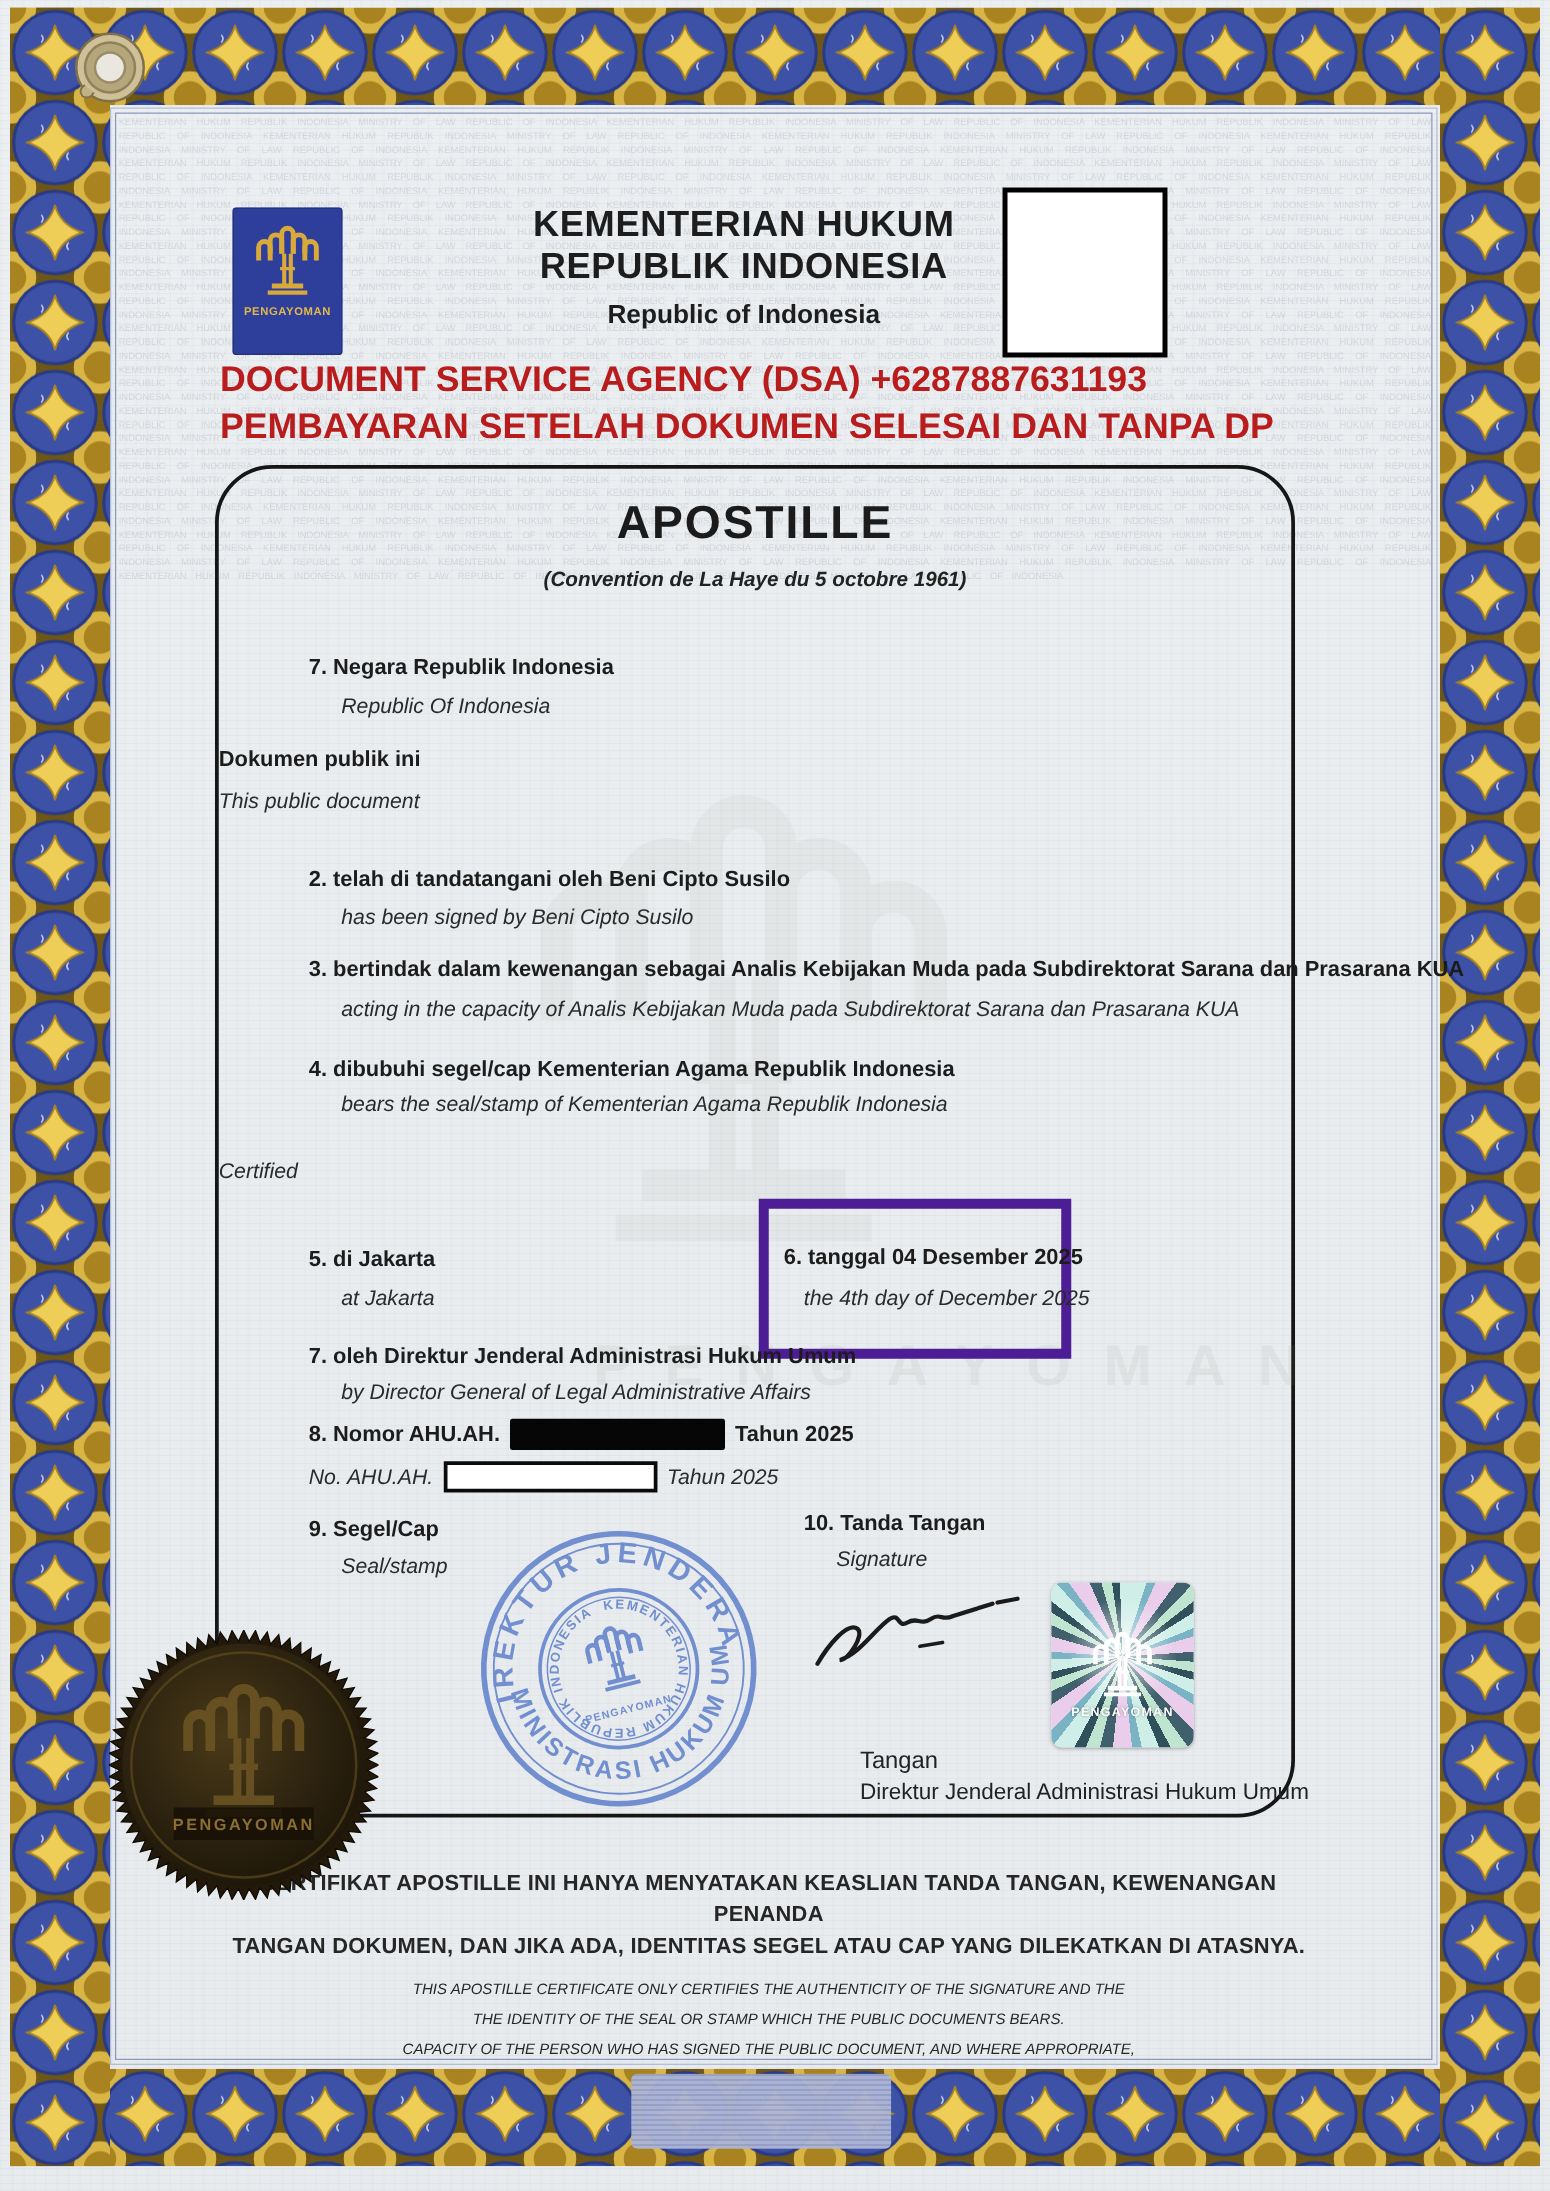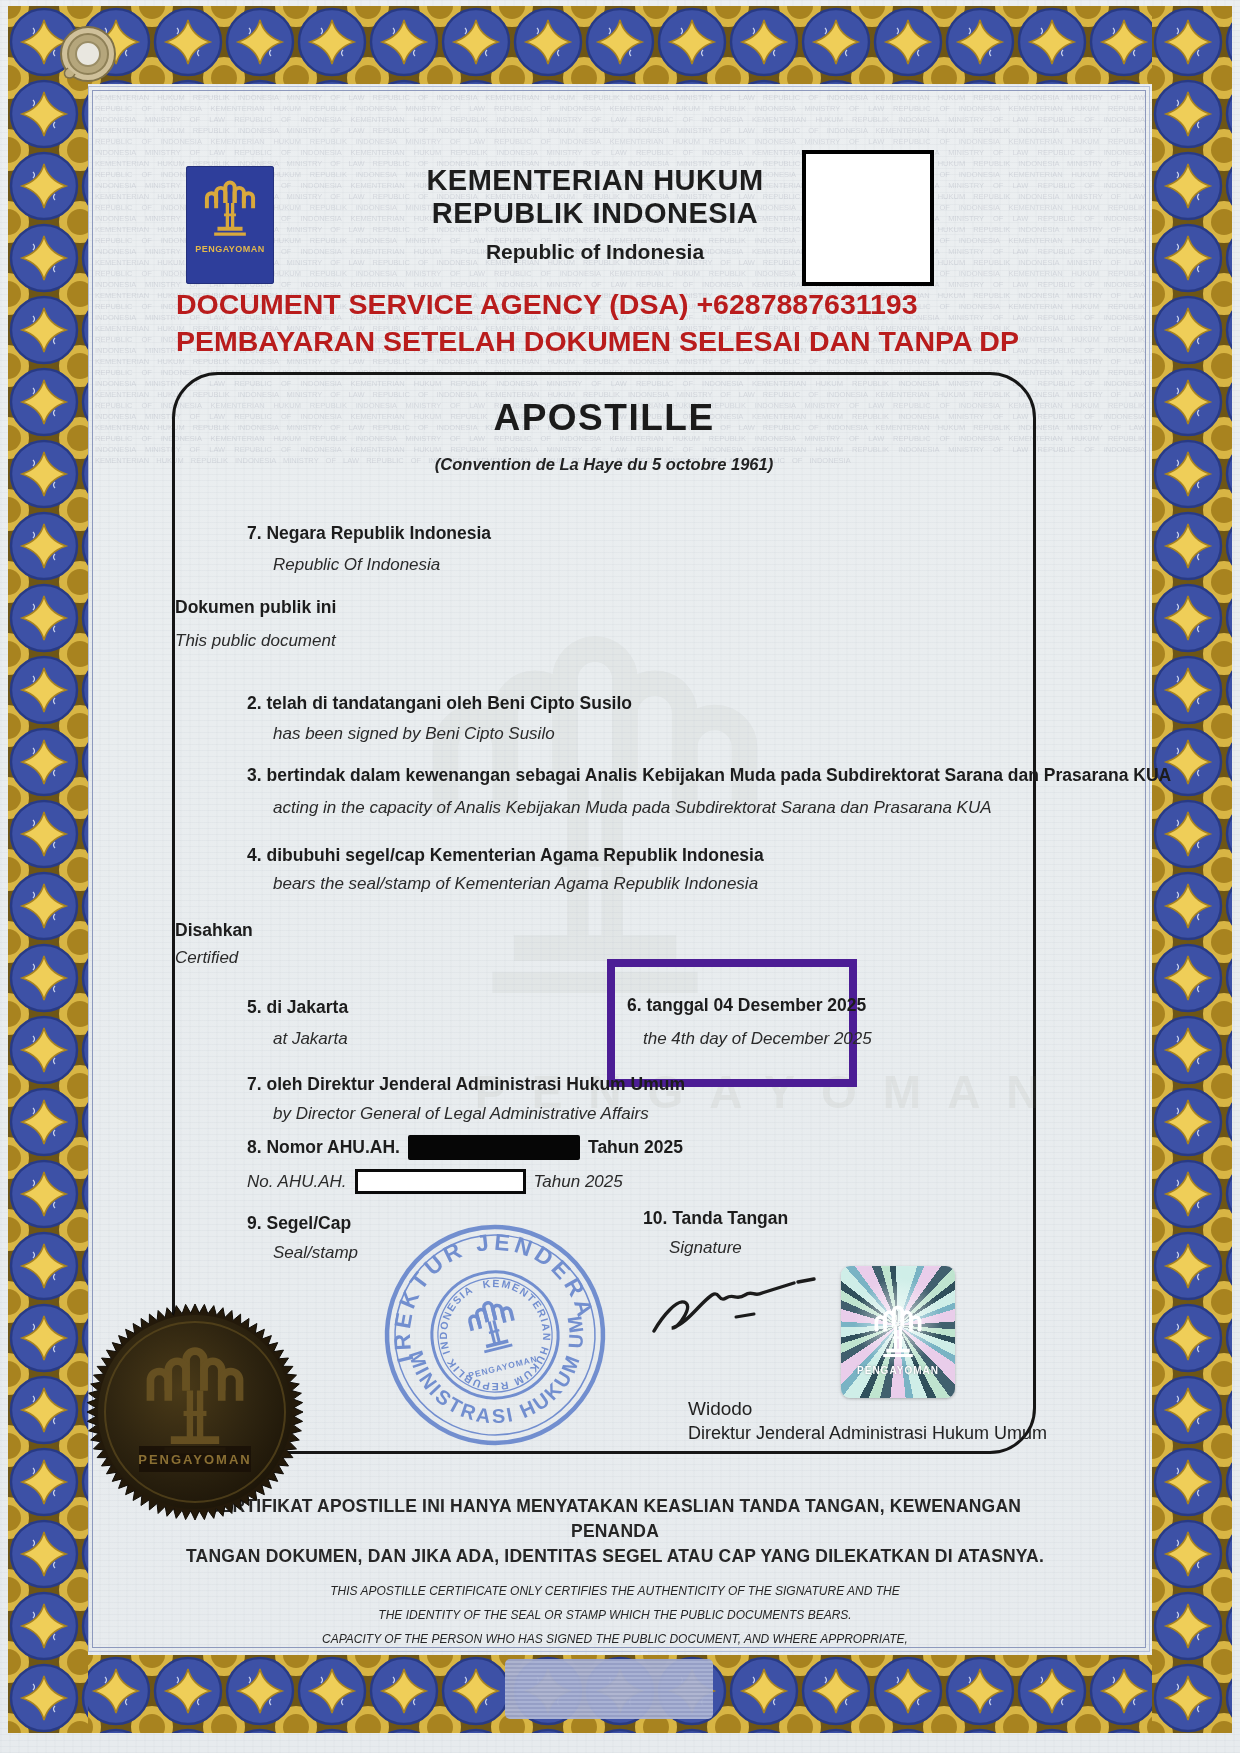--- a/index.html
+++ b/index.html
@@ -184,21 +184,20 @@
       <div class="lbl">3. bertindak dalam kewenangan sebagai Analis Kebijakan Muda pada Subdirektorat Sarana dan Prasarana KUA</div>
       <div class="sub" style="margin-top:12px">acting in the capacity of Analis Kebijakan Muda pada Subdirektorat Sarana dan Prasarana KUA</div>
     </div>
 
     <div class="item" style="top:470px">
       <div class="lbl">4. dibubuhi segel/cap Kementerian Agama Republik Indonesia</div>
       <div class="sub" style="margin-top:8px">bears the seal/stamp of Kementerian Agama Republik Indonesia</div>
     </div>
 
     <div class="crow" style="top:545px">
-      <div class="lbl">Disahkan</div>
       <div class="sub" style="margin-top:7px">Certified</div>
     </div>
 
     <div class="item" style="top:622px">
       <div class="lbl">5. di Jakarta</div>
       <div class="sub" style="margin-top:11px">at Jakarta</div>
     </div>
 
     <div class="date-annotation">
       <div class="lbl">6. tanggal 04 Desember 2025</div>
@@ -260,21 +259,21 @@
     </svg>
 
     <div class="hologram">
       <svg width="62" height="68" viewBox="0 0 100 110" style="color:#ffffff">
           <use href="#logo-pengayoman"></use>
         </svg>
       <div class="holo-word">PENGAYOMAN</div>
     </div>
 
     <div class="signatory">
-      <div class="name">Widodo</div>
+      <div class="name">Tangan</div>
       <div class="role">Direktur Jenderal Administrasi Hukum Umum</div>
     </div>
   </div>
 
   <svg class="gold-seal" width="216" height="216" viewBox="0 0 216 216">
     <polygon id="seal-teeth" points="108.0,0.0 112.3,9.1 117.4,0.4 120.9,9.8 126.8,1.6 129.4,11.3 136.0,3.7 137.8,13.6 144.9,6.5 145.9,16.5 153.6,10.1 153.7,20.2 162.0,14.5 161.2,24.5 169.9,19.5 168.3,29.5 177.4,25.3 174.9,35.0 184.4,31.6 181.0,41.1 190.7,38.6 186.5,47.7 196.5,46.1 191.5,54.8 201.5,54.0 195.8,62.3 205.9,62.4 199.5,70.1 209.5,71.1 202.4,78.2 212.3,80.0 204.7,86.6 214.4,89.2 206.2,95.1 215.6,98.6 206.9,103.7 216.0,108.0 206.9,112.3 215.6,117.4 206.2,120.9 214.4,126.8 204.7,129.4 212.3,136.0 202.4,137.8 209.5,144.9 199.5,145.9 205.9,153.6 195.8,153.7 201.5,162.0 191.5,161.2 196.5,169.9 186.5,168.3 190.7,177.4 181.0,174.9 184.4,184.4 174.9,181.0 177.4,190.7 168.3,186.5 169.9,196.5 161.2,191.5 162.0,201.5 153.7,195.8 153.6,205.9 145.9,199.5 144.9,209.5 137.8,202.4 136.0,212.3 129.4,204.7 126.8,214.4 120.9,206.2 117.4,215.6 112.3,206.9 108.0,216.0 103.7,206.9 98.6,215.6 95.1,206.2 89.2,214.4 86.6,204.7 80.0,212.3 78.2,202.4 71.1,209.5 70.1,199.5 62.4,205.9 62.3,195.8 54.0,201.5 54.8,191.5 46.1,196.5 47.7,186.5 38.6,190.7 41.1,181.0 31.6,184.4 35.0,174.9 25.3,177.4 29.5,168.3 19.5,169.9 24.5,161.2 14.5,162.0 20.2,153.7 10.1,153.6 16.5,145.9 6.5,144.9 13.6,137.8 3.7,136.0 11.3,129.4 1.6,126.8 9.8,120.9 0.4,117.4 9.1,112.3 0.0,108.0 9.1,103.7 0.4,98.6 9.8,95.1 1.6,89.2 11.3,86.6 3.7,80.0 13.6,78.2 6.5,71.1 16.5,70.1 10.1,62.4 20.2,62.3 14.5,54.0 24.5,54.8 19.5,46.1 29.5,47.7 25.3,38.6 35.0,41.1 31.6,31.6 41.1,35.0 38.6,25.3 47.7,29.5 46.1,19.5 54.8,24.5 54.0,14.5 62.3,20.2 62.4,10.1 70.1,16.5 71.1,6.5 78.2,13.6 80.0,3.7 86.6,11.3 89.2,1.6 95.1,9.8 98.6,0.4 103.7,9.1" fill="#23190a" stroke="#0f0b05" stroke-width="1"></polygon>
     <circle cx="108" cy="108" r="97" fill="url(#sealGrad)"></circle>
     <circle cx="108" cy="108" r="90" fill="none" stroke="#5d4a1e" stroke-width="2" opacity=".7"></circle>
     <svg x="44" y="28" width="128" height="140" viewBox="0 0 100 110" style="color:#6b5423" opacity=".9">
         <use href="#logo-pengayoman"></use>

